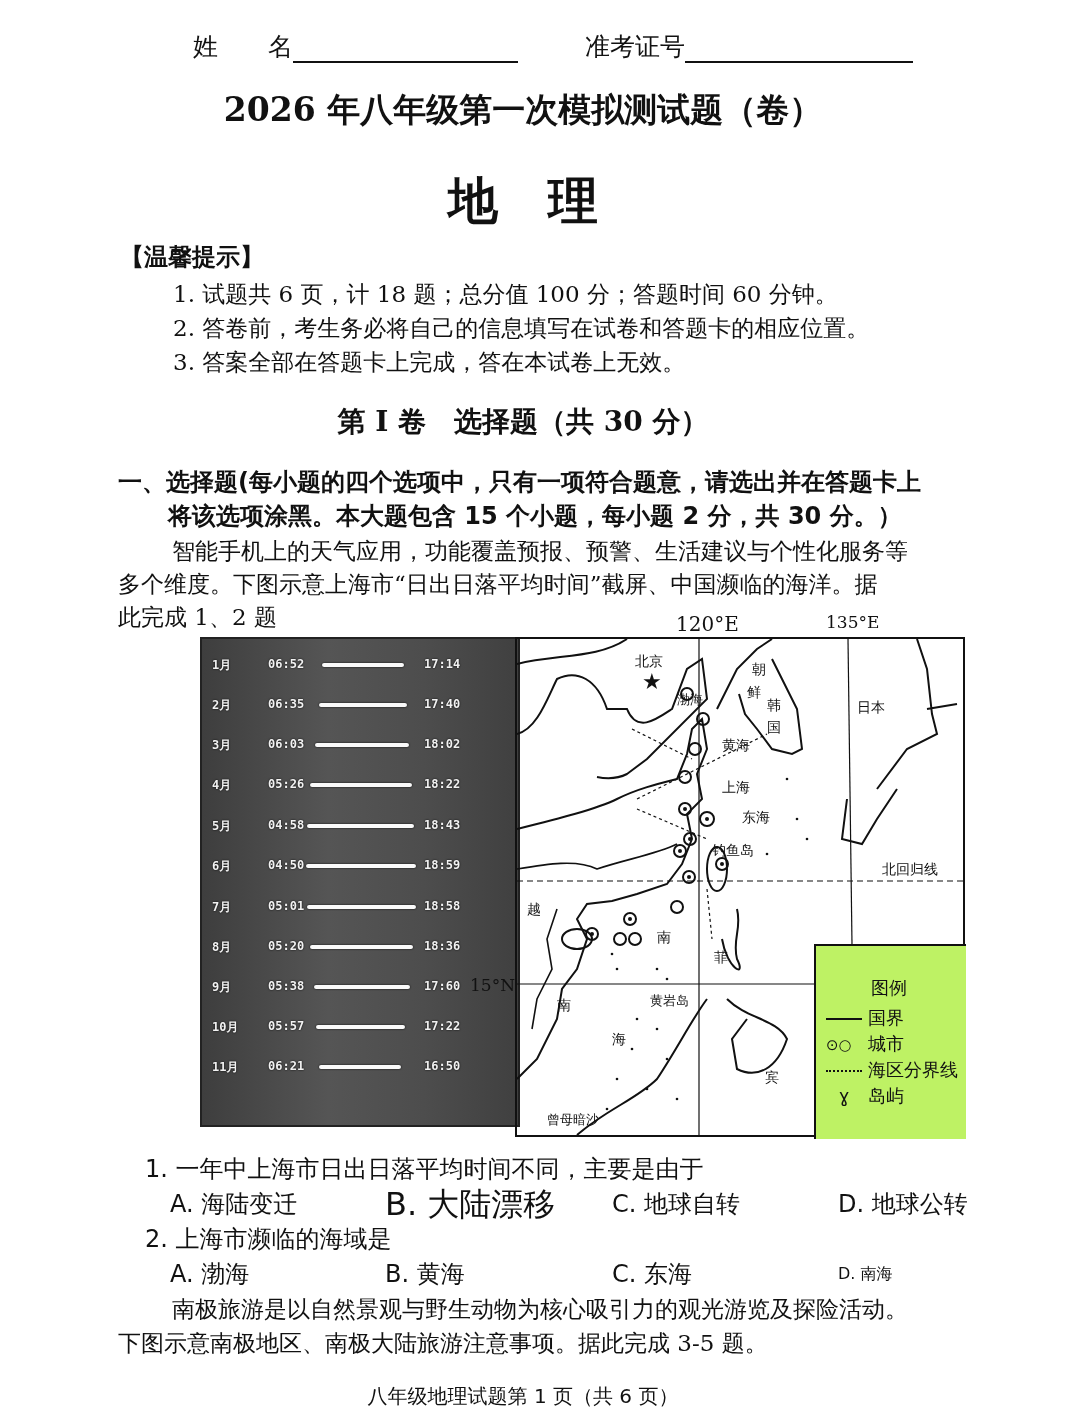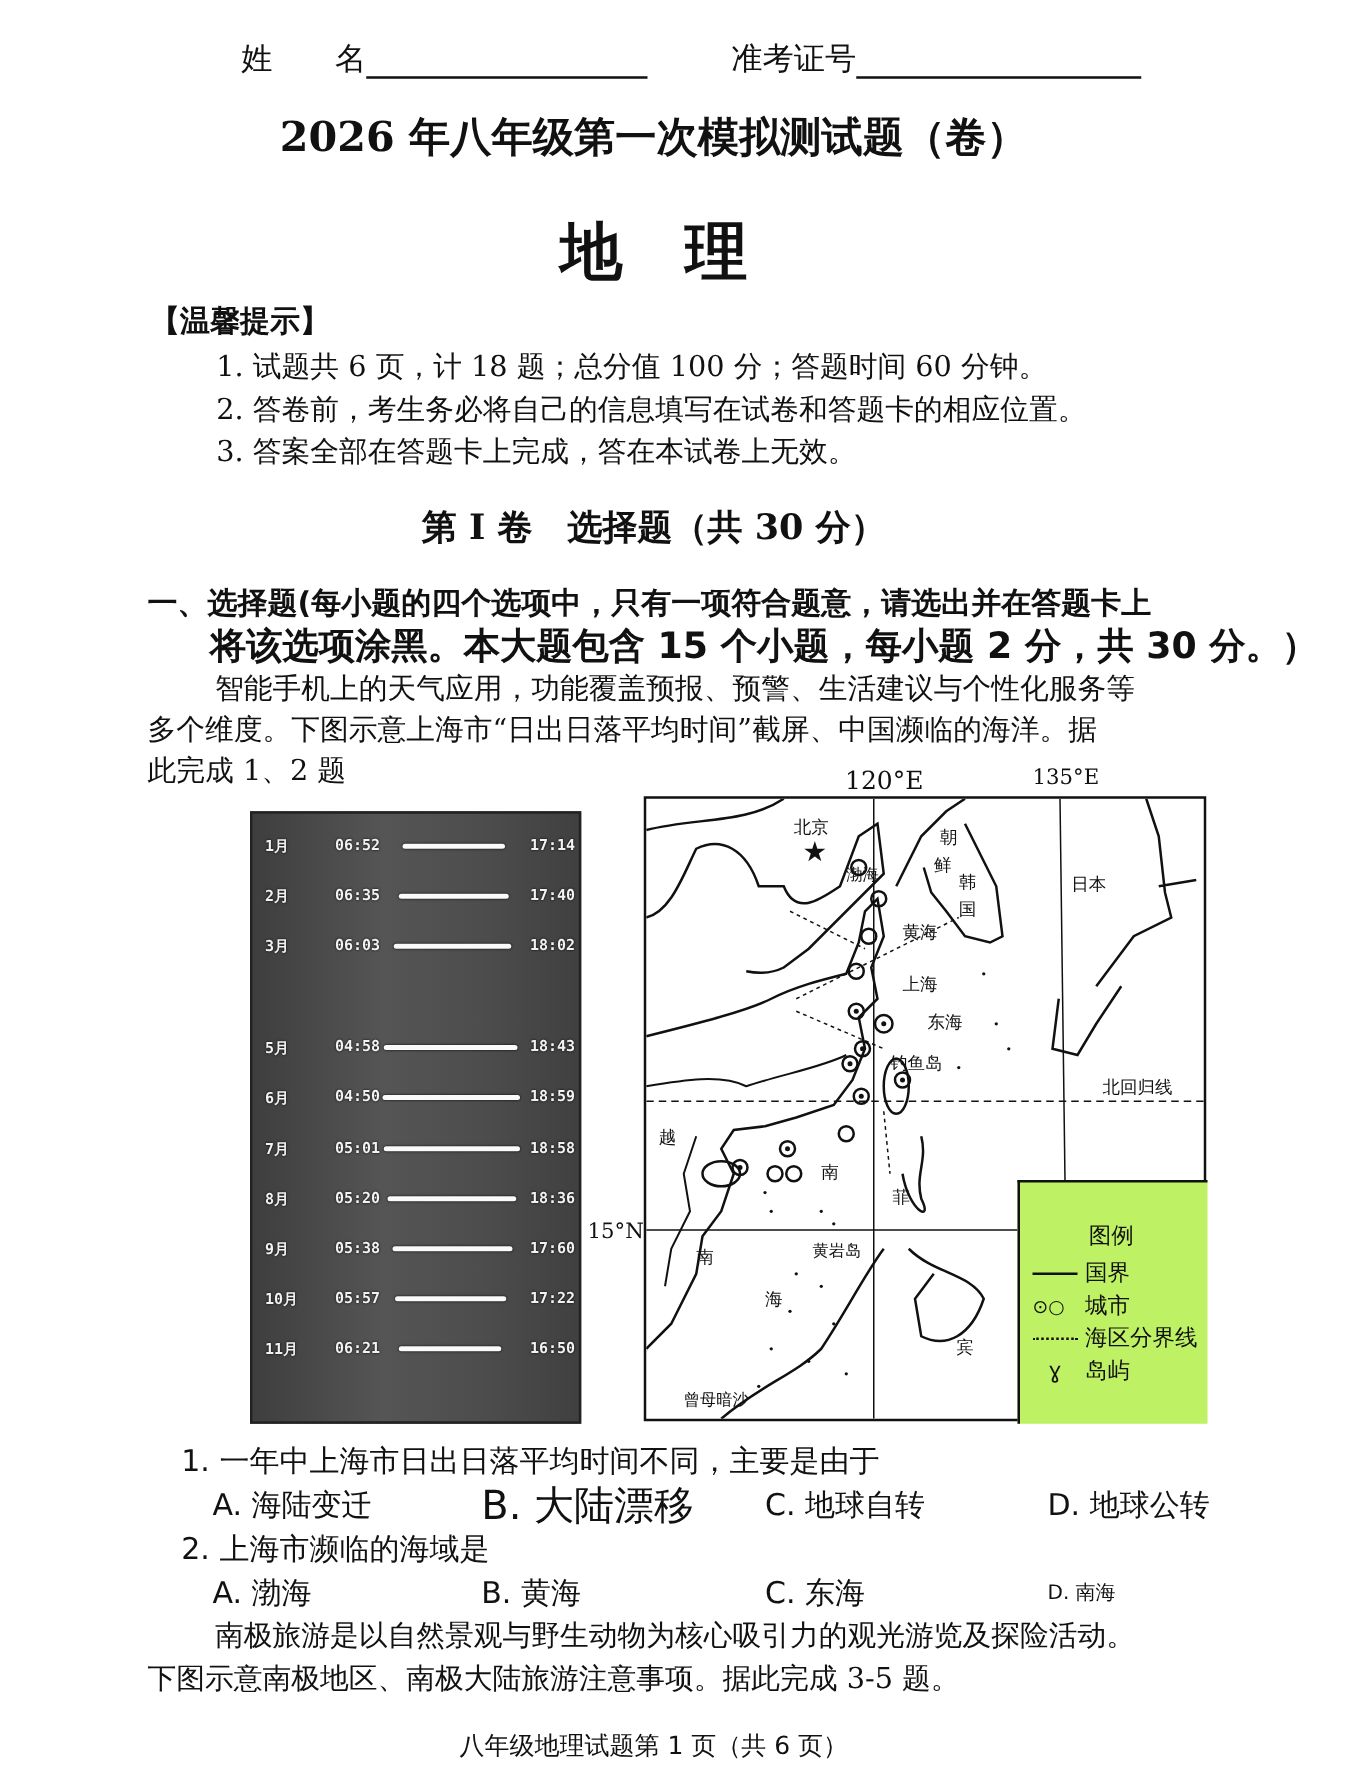--- a/index.html
+++ b/index.html
@@ -6,23 +6,23 @@
   body { width:1080px; height:1427px; position:relative; overflow:hidden; color:#111;
          font-family:"DejaVu Serif","Liberation Serif",serif; }
   .abs { position:absolute; }
   .hdr-field { font-family:"DejaVu Sans","Liberation Sans",sans-serif; font-size:25px; }
   .uline { display:inline-block; border-bottom:2px solid #111; height:26px; vertical-align:bottom; }
   .title { left:0; width:1046px; text-align:center; font-weight:bold; }
   .sans { font-family:"DejaVu Sans","Liberation Sans",sans-serif; }
   .txt { font-size:23px; line-height:34px; white-space:nowrap; }
   .bold { font-weight:bold; }
   
-  .sun-panel { left:200px; top:637px; width:265px; height:490px; background:#4a4a4a;
+  .sun-panel { left:200px; top:637px; width:320px; height:490px; background:#4a4a4a;
                border:2px solid #222; box-sizing:border-box;
-               background-image:linear-gradient(90deg,#3e3e3e,#555 40%,#4d4d4d 70%,#404040);margin-top:12px; }
+               background-image:linear-gradient(90deg,#3e3e3e,#555 40%,#4d4d4d 70%,#404040); }
   .sun-row { position:absolute; left:0; width:100%; height:30px; font-family:"DejaVu Sans Mono","Liberation Mono",monospace;
              font-size:12px; font-weight:bold; color:#f2f2f2; text-shadow:0 0 2px #000; }
   .sun-row span { position:absolute; top:8px; }
   .sun-bar { position:absolute; top:14px; height:4px; background:#fafafa; border-radius:2px; box-shadow:0 0 2px #000; }
   
   .map { left:515px; top:637px; width:450px; height:500px; border:2px solid #111; box-sizing:border-box; }
   .map-lbl { position:absolute; font-size:14px; font-family:"DejaVu Sans","Liberation Sans",sans-serif; }
   .legend { position:absolute; left:297px; top:305px; width:150px; height:193px; border-left:2px solid #111; border-top:2px solid #111; background:#bef264; }
   .legend-row { position:absolute; left:10px; font-size:18px; font-family:"DejaVu Sans","Liberation Sans",sans-serif; }
 </style>
@@ -40,21 +40,21 @@
 <div class="abs title" style="top:168px;font-size:50px;">地　理</div>
 
 <div class="abs sans txt bold" style="left:120px;top:240px;font-size:24px;">【温馨提示】</div>
 <div class="abs txt" style="left:173px;top:277px;">1. 试题共 6 页，计 18 题；总分值 100 分；答题时间 60 分钟。</div>
 <div class="abs txt" style="left:173px;top:311px;">2. 答卷前，考生务必将自己的信息填写在试卷和答题卡的相应位置。</div>
 <div class="abs txt" style="left:173px;top:345px;">3. 答案全部在答题卡上完成，答在本试卷上无效。</div>
 
 <div class="abs title" style="top:403px;font-size:28px;">第 I 卷　选择题（共 30 分）</div>
 
 <div class="abs sans txt bold" style="left:118px;top:465px;font-size:24px;">一、选择题(每小题的四个选项中，只有一项符合题意，请选出并在答题卡上</div>
-<div class="abs sans txt bold" style="left:168px;top:499px;font-size:29px;">将该选项涂黑。本大题包含 15 个小题，每小题 2 分，共 30 分。）</div>
+<div class="abs sans txt bold" style="left:168px;top:499px;font-size:24px;">将该选项涂黑。本大题包含 15 个小题，每小题 2 分，共 30 分。）</div>
 
 <div class="abs txt" style="left:172px;top:534px;">智能手机上的天气应用，功能覆盖预报、预警、生活建议与个性化服务等</div>
 <div class="abs txt" style="left:118px;top:567px;">多个维度。下图示意上海市“日出日落平均时间”截屏、中国濒临的海洋。据</div>
 <div class="abs txt" style="left:118px;top:600px;">此完成 1、2 题</div>
 
 <div class="abs sun-panel">
   <div class="sun-row" style="top:10px;">
       <span style="left:10px">1月</span>
       <span style="left:66px">06:52</span>
       <div class="sun-bar" style="left:120px;width:82px"></div>
@@ -64,20 +64,26 @@
       <span style="left:10px">2月</span>
       <span style="left:66px">06:35</span>
       <div class="sun-bar" style="left:117px;width:88px"></div>
       <span style="left:222px">17:40</span>
     </div>
   <div class="sun-row" style="top:90px;">
       <span style="left:10px">3月</span>
       <span style="left:66px">06:03</span>
       <div class="sun-bar" style="left:113px;width:94px"></div>
       <span style="left:222px">18:02</span>
+    </div>
+  <div class="sun-row" style="top:130px;">
+      <span style="left:10px">4月</span>
+      <span style="left:66px">05:26</span>
+      <div class="sun-bar" style="left:108px;width:102px"></div>
+      <span style="left:222px">18:22</span>
     </div>
   <div class="sun-row" style="top:171px;">
       <span style="left:10px">5月</span>
       <span style="left:66px">04:58</span>
       <div class="sun-bar" style="left:105px;width:107px"></div>
       <span style="left:222px">18:43</span>
     </div>
   <div class="sun-row" style="top:211px;">
       <span style="left:10px">6月</span>
       <span style="left:66px">04:50</span>

